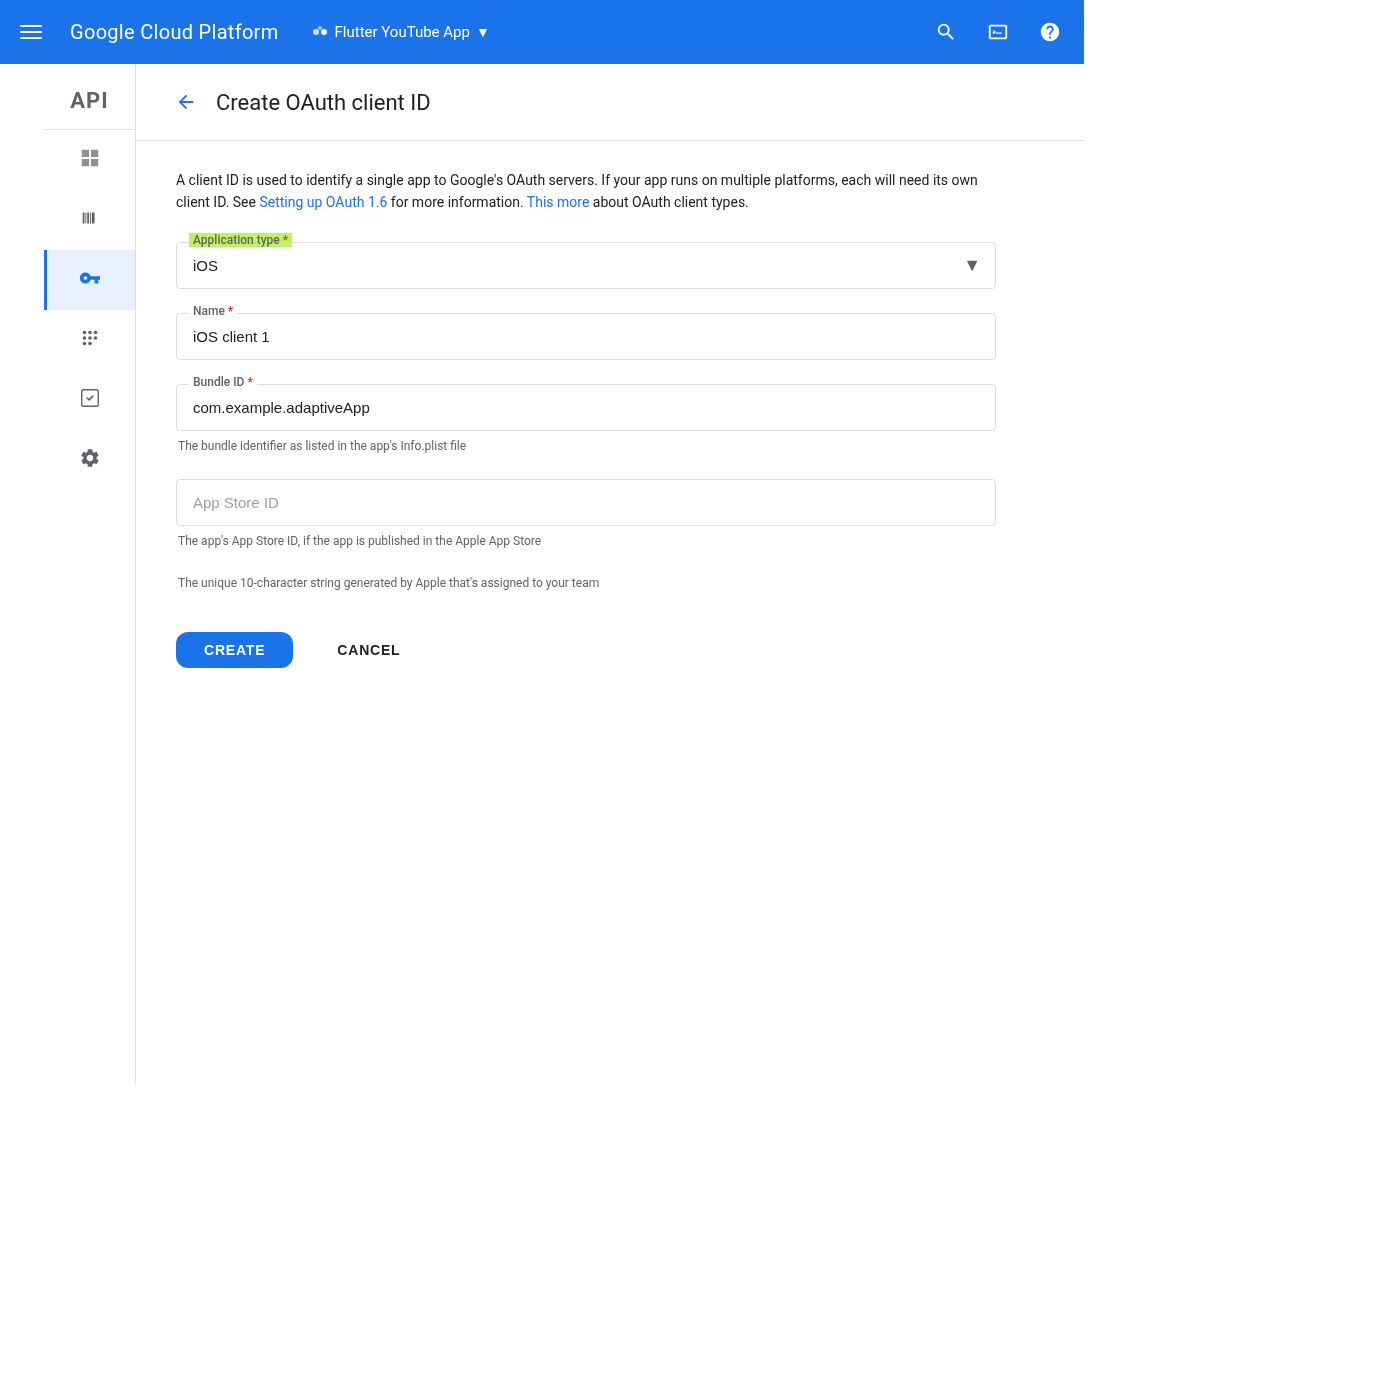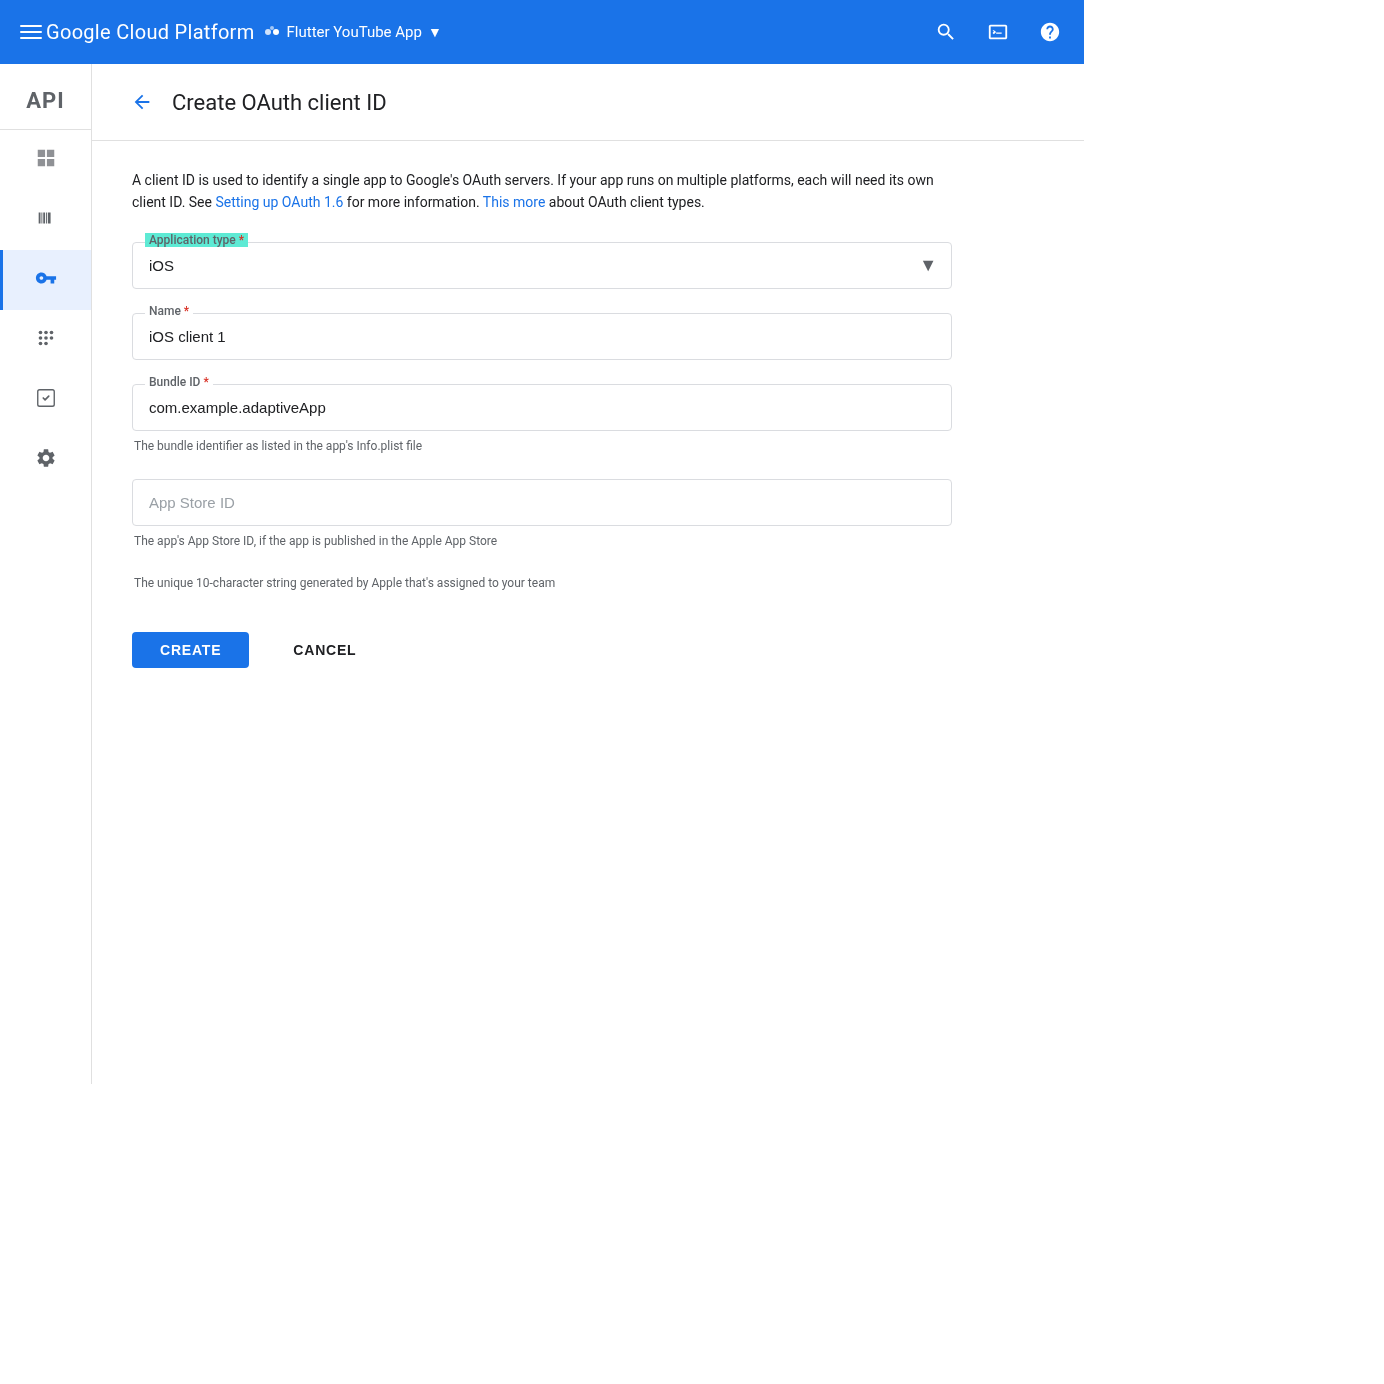--- a/index.html
+++ b/index.html
@@ -5,21 +5,21 @@
     * { box-sizing: border-box; margin: 0; padding: 0; }
     body { font-family: 'Roboto', Arial, sans-serif; background: #fff; width: 1084px; height: 1084px; overflow: hidden; }
 
     
     .top-nav {
       background: #1a73e8;
       height: 64px;
       display: flex;
       align-items: center;
       padding: 0 16px;
-      gap: 0;
+      gap: 24px;
       color: white;
     }
     .top-nav-hamburger {
       font-size: 22px;
       cursor: pointer;
       display: flex;
       flex-direction: column;
       gap: 4px;
       padding: 4px;
     }
@@ -63,20 +63,21 @@
       cursor: pointer;
       border-radius: 50%;
       color: white;
       font-size: 20px;
     }
 
     
     .layout {
       display: flex;
       height: calc(1084px - 64px);
+      margin-left: 44px;
     }
 
     
     .sidebar {
       width: 92px;
       background: #fff;
       border-right: 1px solid #e0e0e0;
       display: flex;
       flex-direction: column;
       align-items: center;
@@ -178,21 +179,21 @@
     .select-wrapper {
       position: relative;
       border: 1px solid #dadce0;
       border-radius: 4px;
       padding: 0;
     }
     .select-label {
       position: absolute;
       top: -10px;
       left: 12px;
-      background: #5eead4;
+      background: #bef264;
       padding: 0 4px;
       font-size: 12px;
       color: #5f6368;
       font-weight: 500;
     }
     .select-label span { color: #d93025; }
     .select-control {
       width: 100%;
       border: none;
       outline: none;
@@ -256,21 +257,21 @@
     .actions {
       display: flex;
       align-items: center;
       gap: 16px;
       margin-top: 40px;
     }
     .btn-create {
       background: #1a73e8;
       color: white;
       border: none;
-      border-radius: 4px;
+      border-radius: 12px;
       padding: 10px 28px;
       font-size: 14px;
       font-weight: 600;
       letter-spacing: 0.8px;
       cursor: pointer;
       text-transform: uppercase;
     }
     .btn-cancel {
       background: transparent;
       color: #202124;

